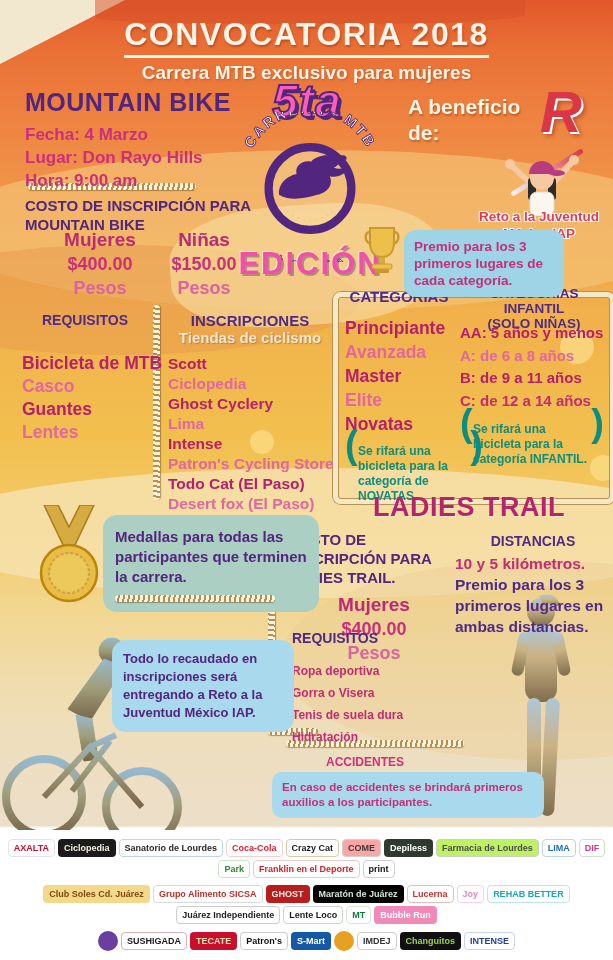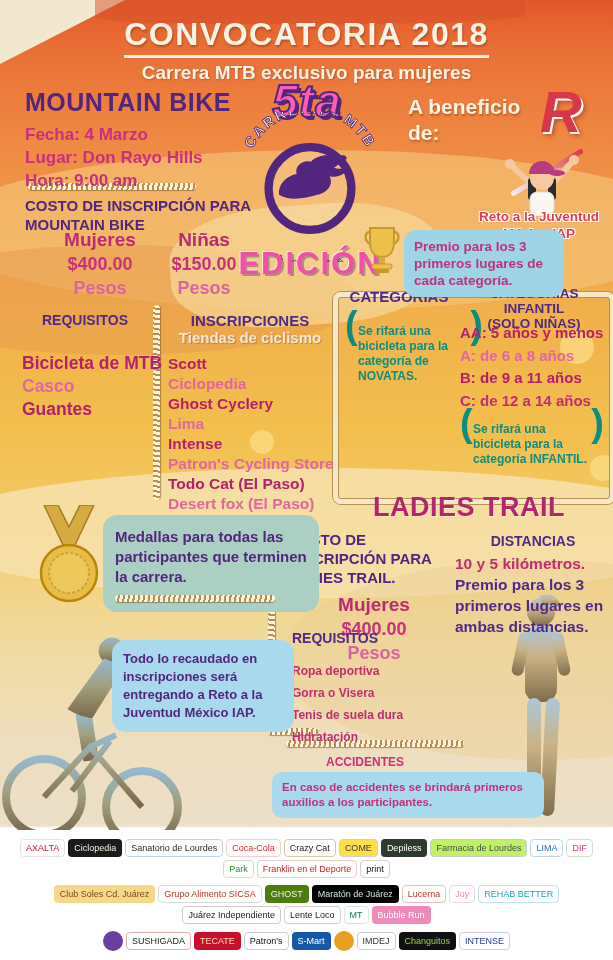--- a/index.html
+++ b/index.html
@@ -84,21 +84,21 @@
   .dist-line2{font-size:15.5px;color:#4f2a86;line-height:21px;}
   .req-l li{font-size:12px;line-height:22px;color:#c22d72 !important;}
   .acc-title{font-size:12px;color:#cf2f7b;}
   .acc-box{padding:8px 10px;font-size:11.5px;line-height:15px;border-radius:10px;color:#c2307c;}
   .don-box{padding:10px 11px;font-size:13px;line-height:18px;}
   
   .sponsors{position:absolute;left:0;top:830px;width:613px;height:130px;background:#fff;
     z-index:6;display:flex;flex-direction:column;justify-content:space-evenly;padding:2px 0;box-sizing:border-box;}
   .sp-row{display:flex;justify-content:center;align-items:center;flex-wrap:wrap;gap:3px;padding:0 4px;}
   .sp{display:inline-flex;align-items:center;justify-content:center;font-size:9px;
-    font-weight:normal;padding:3px 5px;border-radius:4px;white-space:nowrap;
+    font-weight:bold;padding:3px 5px;border-radius:4px;white-space:nowrap;
     border:1px solid transparent;}
   .sp.icon-only{width:18px;height:18px;border-radius:50%;padding:0;}
   svg{display:block;}
 </style>
 </head>
 <body>
 
 <div id="poster">
 
   <div class="corner-tear"></div>
@@ -202,39 +202,47 @@
     <div class="sec-h" style="font-size:13.5px;">CATEGORÍAS INFANTIL</div>
     <div class="sec-h" style="font-size:13.5px;">(SOLO NIÑAS)</div>
   </div>
 
   <div class="abs ctr z4 col col1" style="top:312px;left:18px;width:134px;">
     <div class="sec-h">REQUISITOS</div>
     <ul style="margin-top:24px;text-align:left;padding-left:4px;">
         <li>Bicicleta de MTB</li>
         <li>Casco</li>
         <li>Guantes</li>
+        <li>Lentes</li>
       </ul>
   </div>
 
   <div class="abs ctr z4 col col2" style="top:312px;left:160px;width:180px;">
     <div class="sec-h" style="font-size:15px;">INSCRIPCIONES</div>
     <div style="font-size:15px;color:#f3e7d2;text-shadow:1px 1px 1px rgba(120,70,20,.4);">Tiendas de ciclismo</div>
     <ul style="margin-top:8px;text-align:left;padding-left:8px;">
         <li>Scott</li>
         <li>Ciclopedia</li>
         <li>Ghost Cyclery</li>
         <li>Lima</li>
         <li>Intense</li>
         <li>Patron's Cycling Store</li>
         <li>Todo Cat (El Paso)</li>
         <li>Desert fox (El Paso)</li>
       </ul>
   </div>
 
   <div class="abs z4 col col3" style="top:316px;left:345px;width:120px;">
+    <ul>
+        <li>Principiante</li>
+        <li>Avanzada</li>
+        <li>Master</li>
+        <li>Elite</li>
+        <li>Novatas</li>
+      </ul>
     <div class="note" style="margin-top:6px;width:112px;">Se rifará una bicicleta para la categoría de NOVATAS.</div>
   </div>
 
   <div class="abs z4 col col4" style="top:322px;left:460px;width:150px;">
     <ul>
         <li>AA: 5 años y menos</li>
         <li>A: de 6 a 8 años</li>
         <li>B: de 9 a 11 años</li>
         <li>C: de 12 a 14 años</li>
       </ul>
@@ -345,21 +353,21 @@
         </span>
         <span class="sp" style="background: rgb(255, 255, 255); color: rgb(42, 42, 42); border-color: rgb(188, 214, 232);">
           <span>Sanatorio de Lourdes</span>
         </span>
         <span class="sp" style="background: rgb(255, 255, 255); color: rgb(228, 28, 45); border-color: rgb(240, 208, 208);">
           <span>Coca-Cola</span>
         </span>
         <span class="sp" style="background: rgb(255, 255, 255); color: rgb(27, 27, 27); border-color: rgb(216, 201, 160);">
           <span>Crazy Cat</span>
         </span>
-        <span class="sp" style="background: #fde047; color: rgb(58, 58, 58); border-color: rgb(208, 208, 208);">
+        <span class="sp" style="background: #fca5a5; color: rgb(58, 58, 58); border-color: rgb(208, 208, 208);">
           <span>COME</span>
         </span>
         <span class="sp" style="background: rgb(47, 58, 47); color: rgb(255, 255, 255);">
           <span>Depiless</span>
         </span>
         <span class="sp" style="background: #bef264; color: rgb(74, 74, 74); border-color: rgb(204, 204, 204);">
           <span>Farmacia de Lourdes</span>
         </span>
         <span class="sp" style="background: rgb(255, 255, 255); color: rgb(31, 111, 181); border-color: rgb(188, 214, 232);">
           <span>LIMA</span>
@@ -377,21 +385,21 @@
           <span>print</span>
         </span>
       </div>
     <div class="sp-row">
         <span class="sp" style="background: rgb(245, 217, 138); color: rgb(122, 74, 18);">
           <span>Club Soles Cd. Juárez</span>
         </span>
         <span class="sp" style="background: rgb(255, 255, 255); color: rgb(181, 51, 42); border-color: rgb(217, 217, 217);">
           <span>Grupo Alimento SICSA</span>
         </span>
-        <span class="sp" style="background: #4d7c0f; color: rgb(242, 242, 242);">
+        <span class="sp" style="background: #b91c1c; color: rgb(242, 242, 242);">
           <span>GHOST</span>
         </span>
         <span class="sp" style="background: #000000; color: rgb(207, 232, 216); justify-content: center;">
           <span>Maratón de Juárez</span>
         </span>
         <span class="sp" style="background: rgb(255, 255, 255); color: rgb(200, 51, 46); border-color: rgb(232, 188, 188);">
           <span>Lucerna</span>
         </span>
         <span class="sp" style="background: rgb(255, 255, 255); color: rgb(227, 138, 184); border-color: rgb(242, 212, 228);">
           <span>Joy</span>

